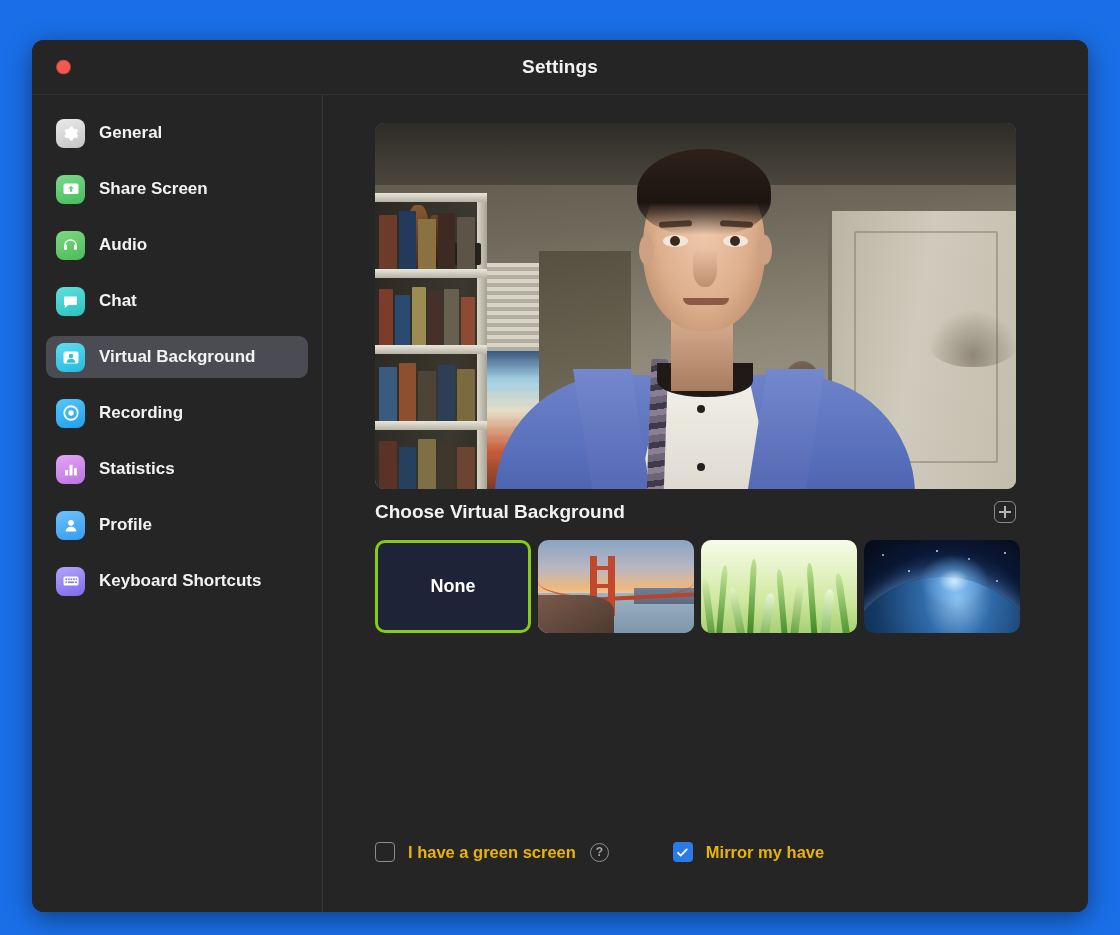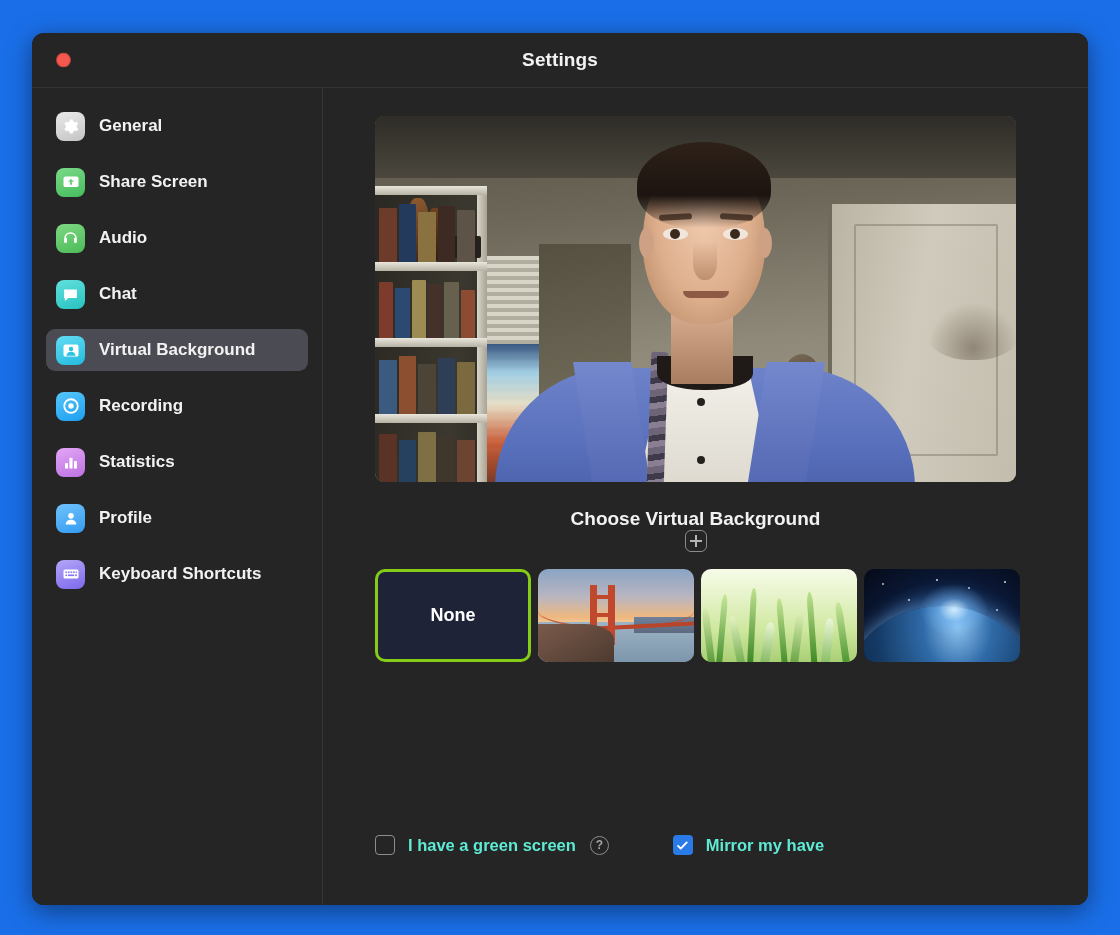--- a/index.html
+++ b/index.html
@@ -10,21 +10,21 @@
     background: #1a6fe8;
     font-family: "Liberation Sans", sans-serif;
     overflow: hidden;
     position: relative;
   }
 
   
   .window {
     position: absolute;
     left: 32px;
-    top: 33px;
+    top: 40px;
     width: 1056px;
     height: 872px;
     background: #252525;
     border-radius: 12px;
     overflow: hidden;
     display: flex;
     flex-direction: column;
     box-shadow: 0 6px 26px rgba(0,0,0,.45);
     justify-content: space-between;
   }
@@ -285,22 +285,21 @@
     border-radius: 3px;
     transform: rotate(2deg);
   }
 
   
   .sec-row {
     display: flex;
     align-items: center;
     justify-content: space-between;
     width: 641px;
-    margin-top: 26px;
-    flex-direction: column;
+    margin-top: 12px;
   }
   .sec-title {
     color: #f2f2f2;
     font-size: 19px;
     font-weight: bold;
   }
   .add-btn {
     width: 22px; height: 22px;
     border: 1.6px solid #8a8a8a;
     border-radius: 6px;
@@ -393,21 +392,21 @@
     border-radius: 4px;
     flex: 0 0 20px;
   }
   .cb.off { border: 1.6px solid #8d8d8d; background: transparent; }
   .cb.on {
     background: #2a7ae8;
     display: flex; align-items: center; justify-content: center;
   }
   .cb.on svg { display: block; }
   .opt-label {
-    color: #5eead4;
+    color: #eab308;
     font-size: 16.5px;
     font-weight: bold;
     margin-left: 13px;
     white-space: nowrap;
   }
   .help {
     width: 19px; height: 19px;
     border: 1.6px solid #8d8d8d;
     border-radius: 50%;
     margin-left: 14px;

